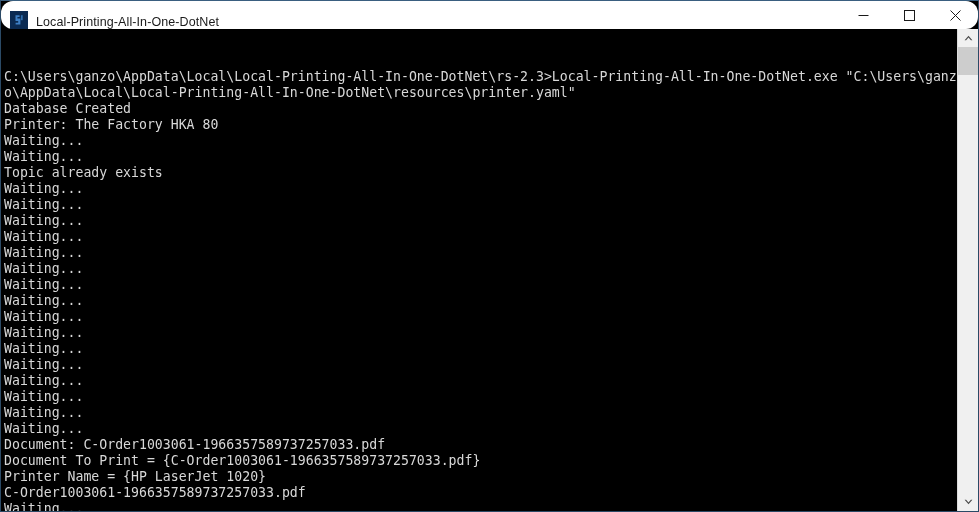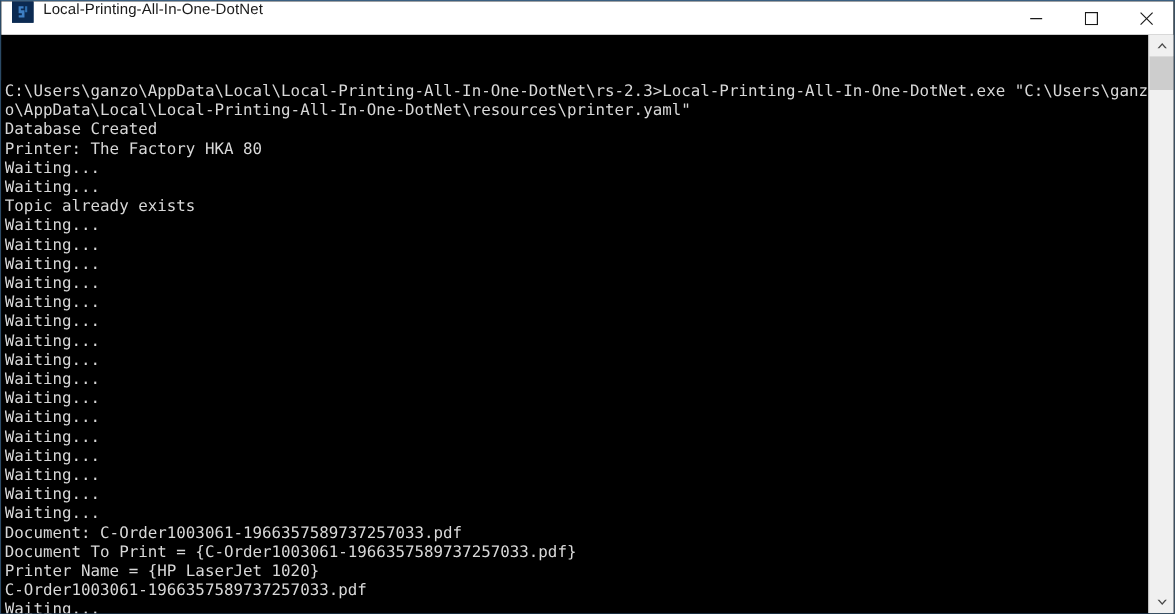--- a/index.html
+++ b/index.html
@@ -26,22 +26,23 @@
   }
 
   
   #titlebar {
     position: absolute;
     top: 0; left: 0;
     width: 977px;
     height: 28px;
     background: #ffffff;
     display: flex;
-    align-items: flex-start;
-    box-sizing: border-box;
+    align-items: flex-end;
+    box-sizing: border-box;
+    border-radius: 12px;
   }
 
   #app-icon {
     width: 18px;
     height: 18px;
     margin-left: 9px;
     margin-right: 8px;
     flex: 0 0 auto;
     background: #0b2a52;
     position: relative;

